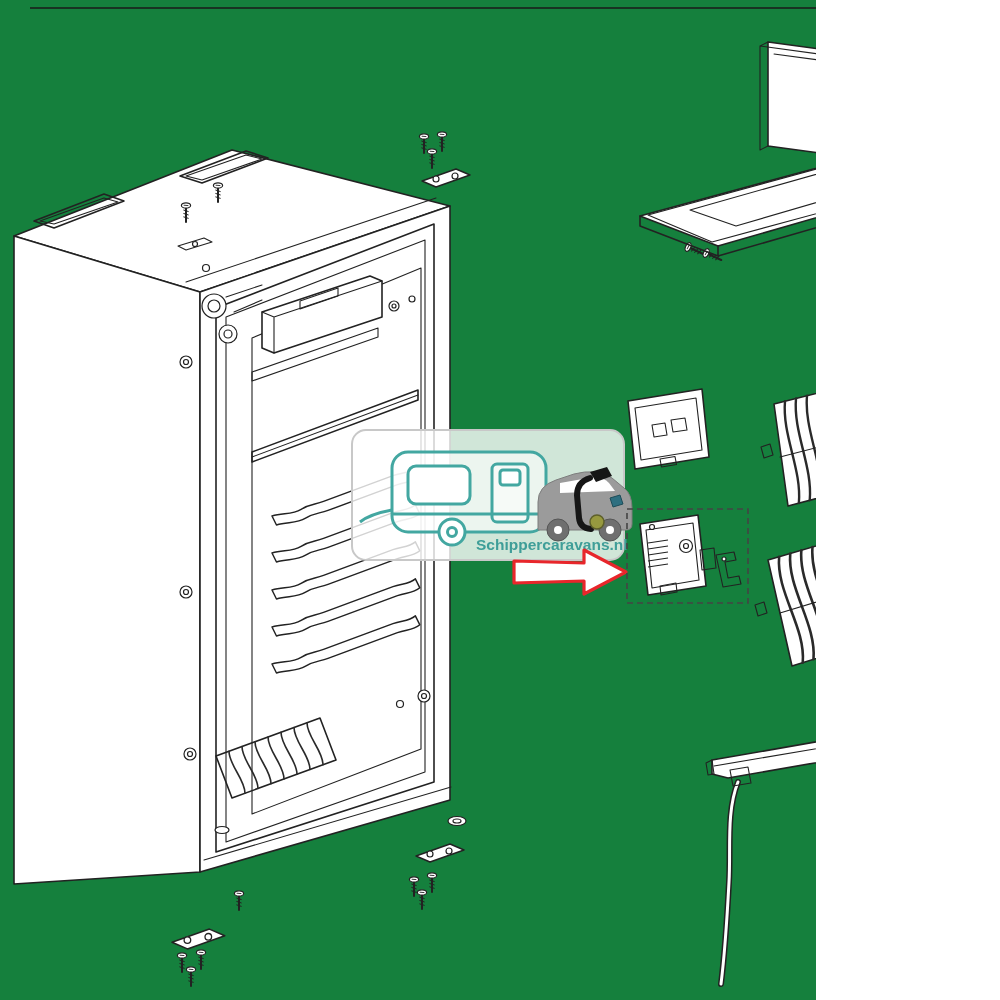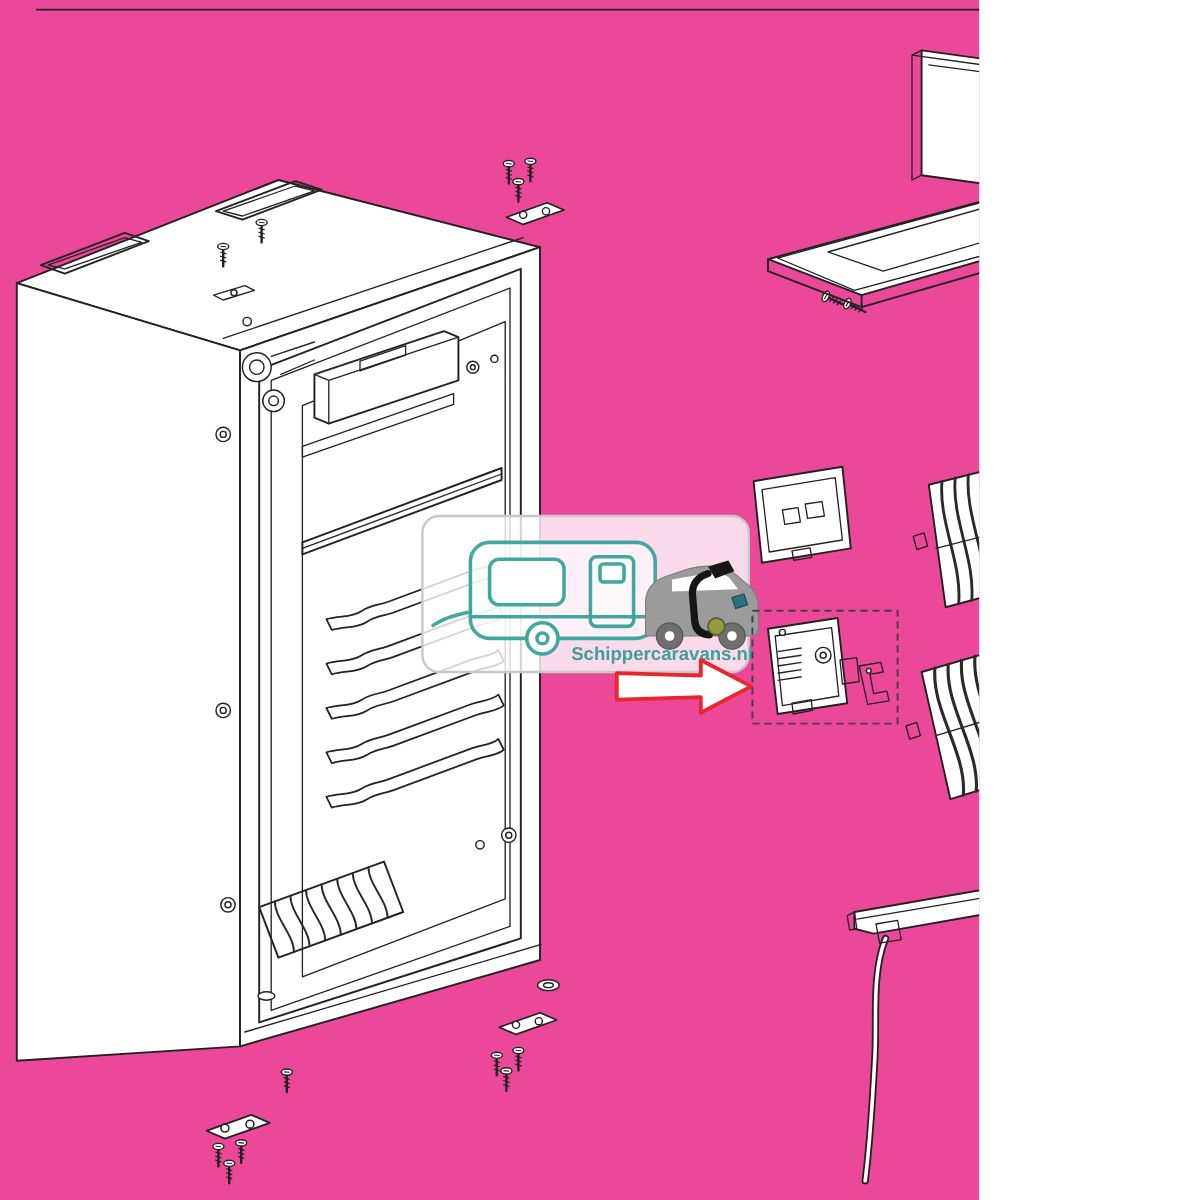--- a/index.html
+++ b/index.html
@@ -1,16 +1,16 @@
 <!DOCTYPE html>
 <html><head>
 <meta charset="utf-8">
 <style>
   html,body{margin:0;padding:0;background:#ffffff;}
-  .stage{width:816px;height:1000px;position:relative;background:#ec4899;overflow:hidden;}
+  .stage{width:816px;height:1000px;position:relative;background:#15803d;overflow:hidden;}
   svg{display:block;}
   text{font-family:"Liberation Sans", sans-serif;}
   .fc{fill:#ffffff;stroke:#222222;stroke-width:1.6;stroke-linejoin:round;}
   .ln{fill:none;stroke:#222222;stroke-width:1.6;stroke-linejoin:round;stroke-linecap:round;}
   .det{fill:none;stroke:#222222;stroke-width:1.1;stroke-linejoin:round;stroke-linecap:round;}
   .hole{fill:#ffffff;stroke:#222222;stroke-width:1.2;}
 </style>
 </head>
 <body>
 

